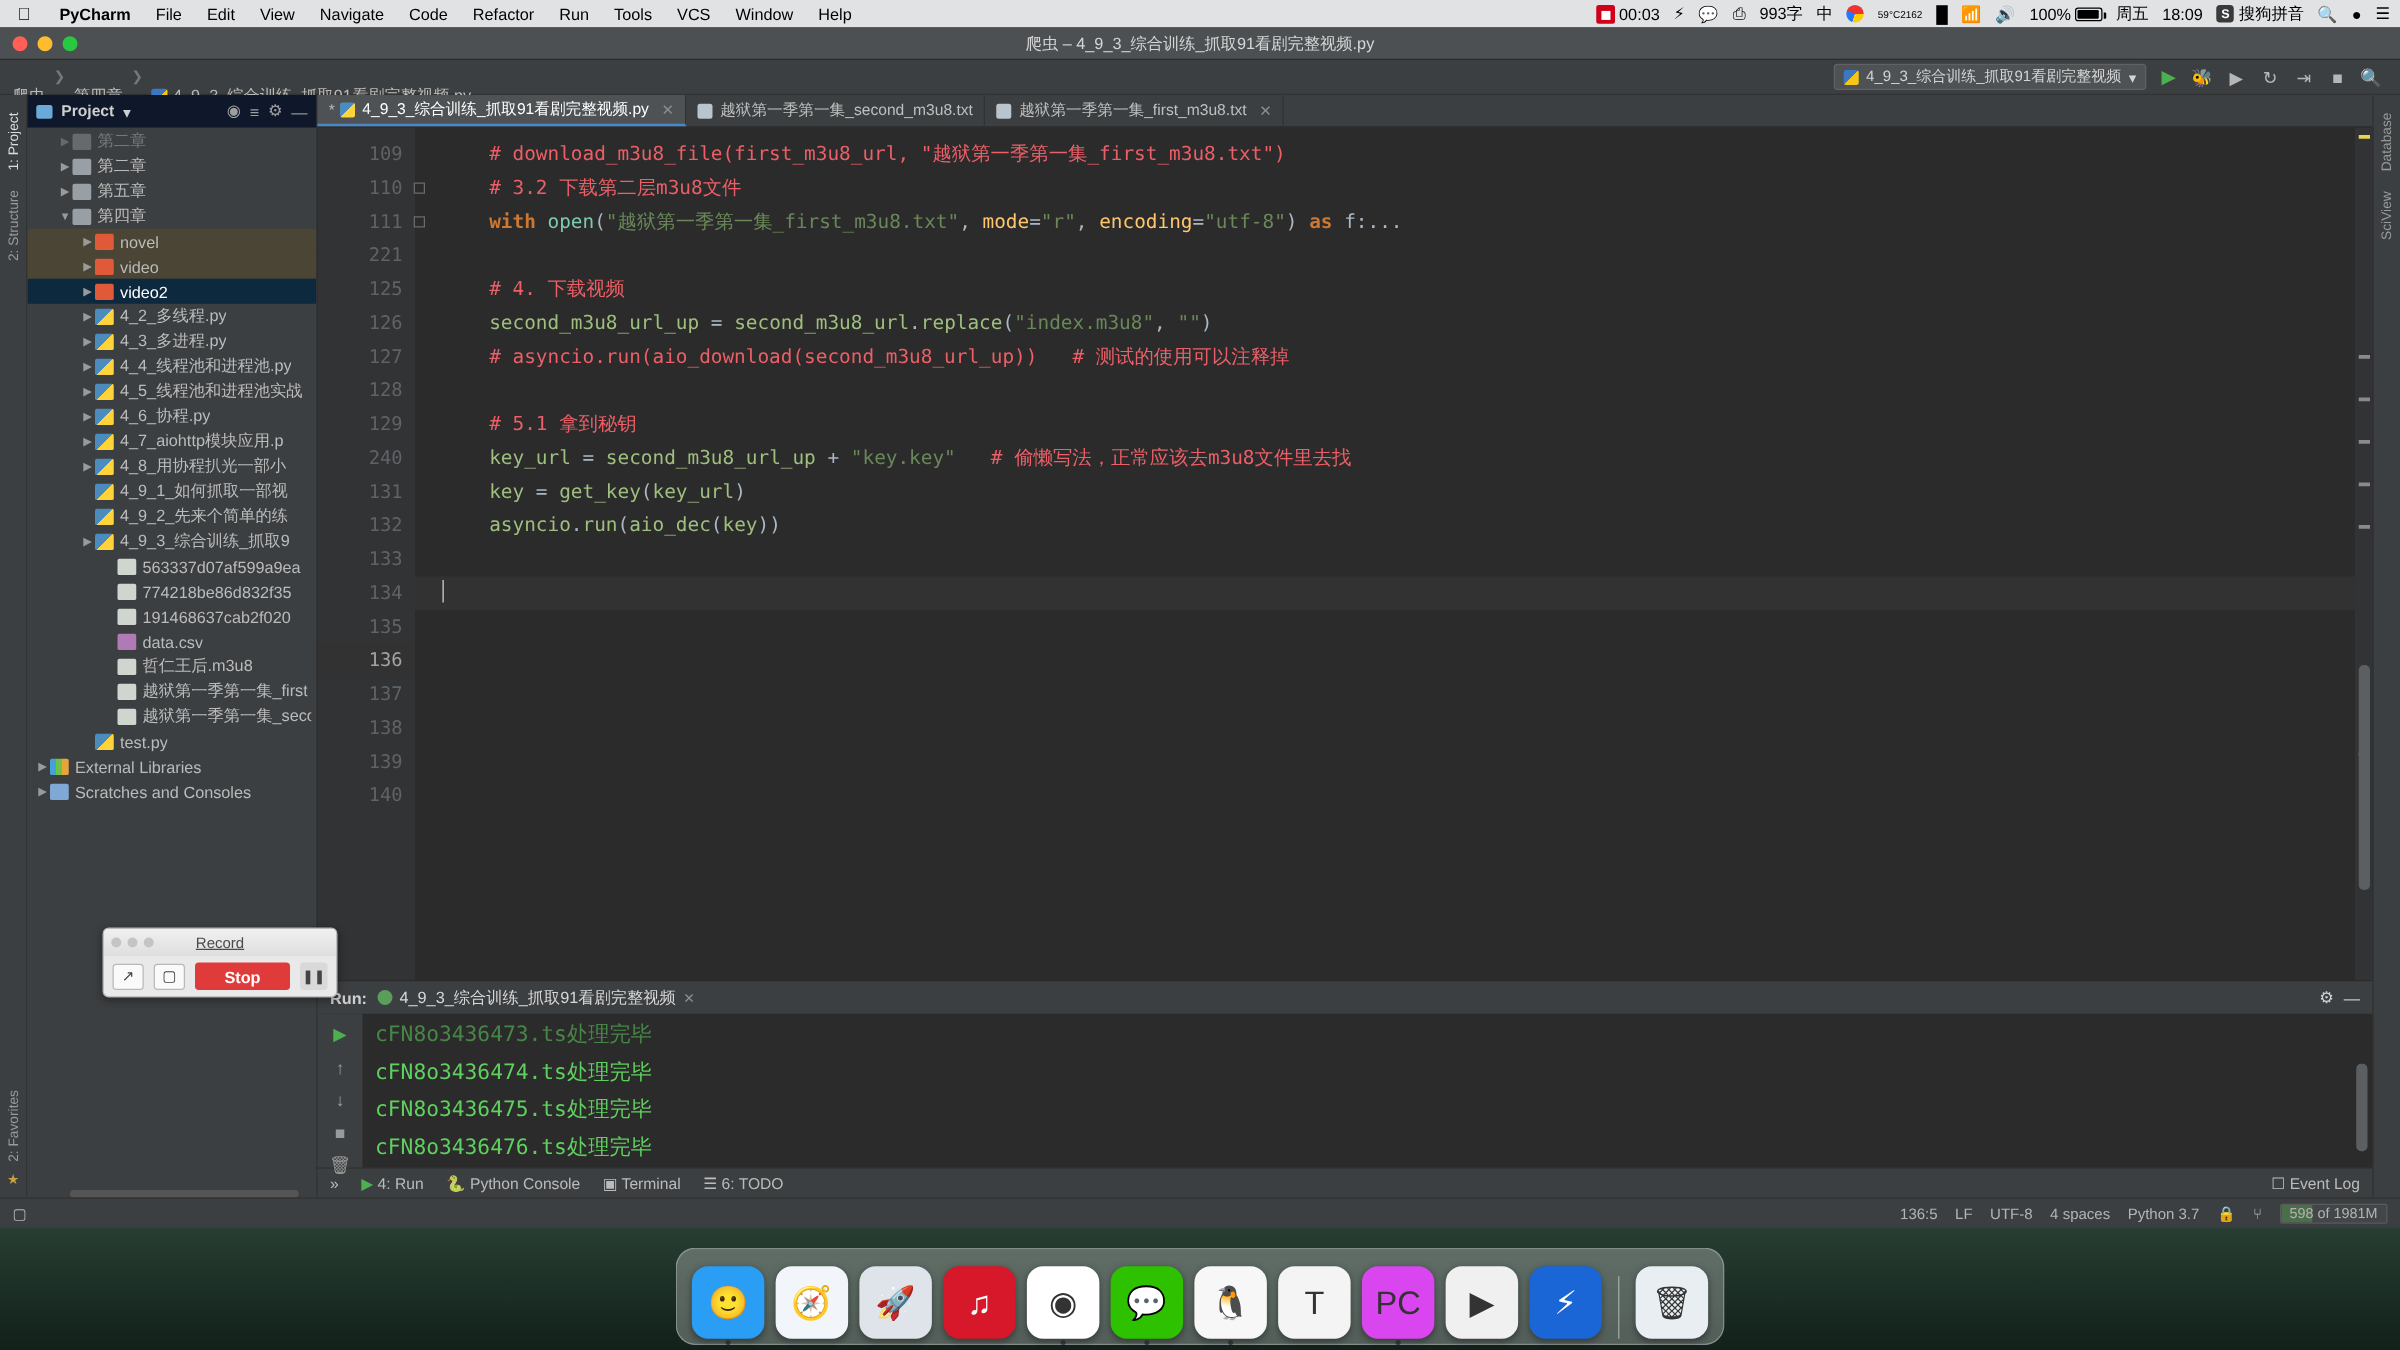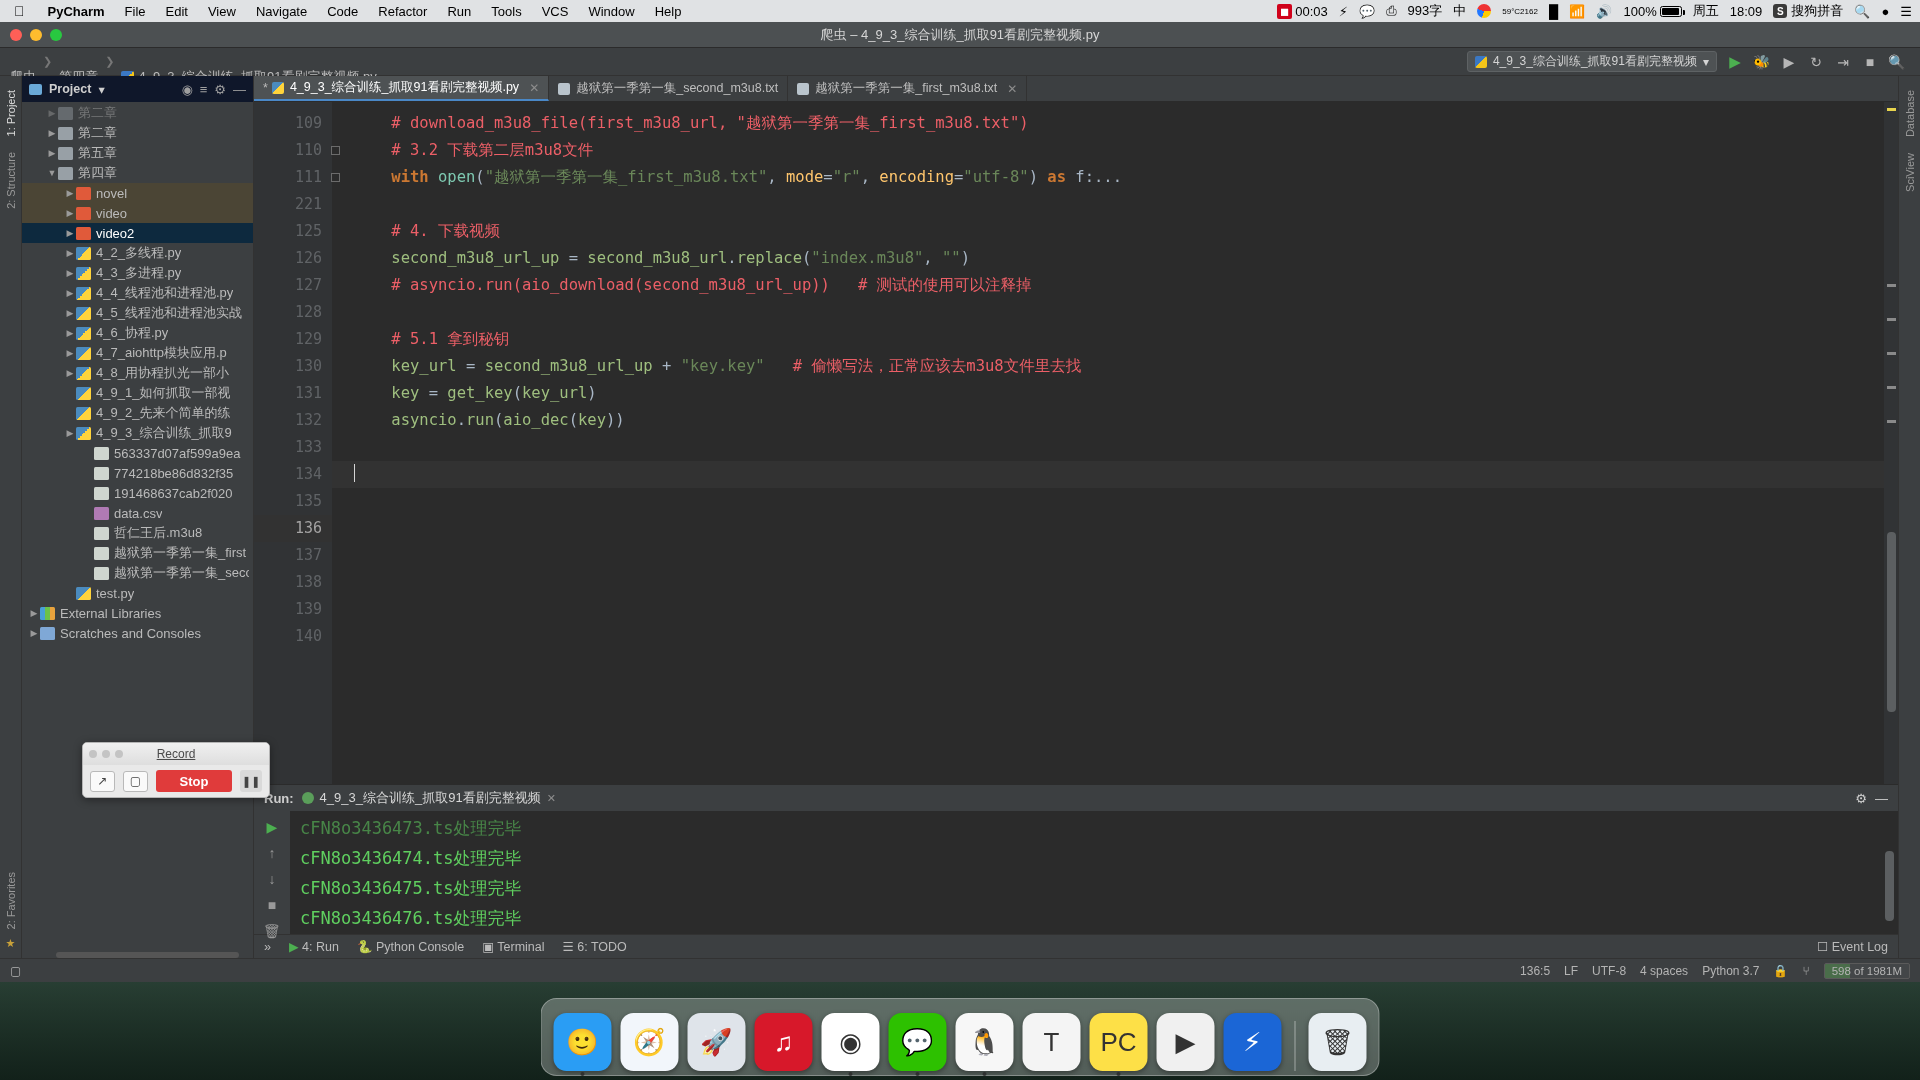--- a/index.html
+++ b/index.html
@@ -520,21 +520,21 @@
           <div class="gutter" id="gutter">
               <div class="gline">109</div>
               <div class="gline">110<span class="fold"></span></div>
               <div class="gline">111<span class="fold"></span></div>
               <div class="gline">221</div>
               <div class="gline">125</div>
               <div class="gline">126</div>
               <div class="gline">127</div>
               <div class="gline">128</div>
               <div class="gline">129</div>
-              <div class="gline">130</div>
+              <div class="gline">240</div>
               <div class="gline">131</div>
               <div class="gline">132</div>
               <div class="gline">133</div>
               <div class="gline">134</div>
               <div class="gline">135</div>
               <div class="gline cur">136</div>
               <div class="gline">137</div>
               <div class="gline">138</div>
               <div class="gline">139</div>
               <div class="gline">140</div>
@@ -668,19 +668,19 @@
 
   <div class="dock" id="dock">
       <div class="dock-icon" style="background: rgb(42, 157, 244); color: rgb(255, 255, 255);">🙂<span class="dot-run"></span></div>
       <div class="dock-icon" style="background: rgb(242, 246, 251); color: rgb(51, 51, 51);">🧭</div>
       <div class="dock-icon" style="background: rgb(223, 228, 234); color: rgb(51, 51, 51);">🚀</div>
       <div class="dock-icon" style="background: rgb(215, 24, 42); color: rgb(255, 255, 255);">♫</div>
       <div class="dock-icon" style="background: rgb(255, 255, 255); color: rgb(51, 51, 51);">◉<span class="dot-run"></span></div>
       <div class="dock-icon" style="background: rgb(45, 193, 0); color: rgb(255, 255, 255);">💬<span class="dot-run"></span></div>
       <div class="dock-icon" style="background: rgb(247, 247, 247); color: rgb(51, 51, 51);">🐧<span class="dot-run"></span></div>
       <div class="dock-icon" style="background: rgb(244, 244, 244); color: rgb(51, 51, 51);">T</div>
-      <div class="dock-icon" style="background: #fde047; color: rgb(51, 51, 51);">PC<span class="dot-run"></span></div>
+      <div class="dock-icon" style="background: #d946ef; color: rgb(51, 51, 51);">PC<span class="dot-run"></span></div>
       <div class="dock-icon" style="background: rgb(240, 240, 240); color: rgb(51, 51, 51);">▶</div>
       <div class="dock-icon" style="background: rgb(27, 102, 214); color: rgb(255, 255, 255);">⚡</div>
       <div class="dock-sep"></div>
       <div class="dock-icon" style="background: rgb(232, 238, 242); color: rgb(51, 51, 51);">🗑</div>
     </div>
 </div>
 
 </body></html>

